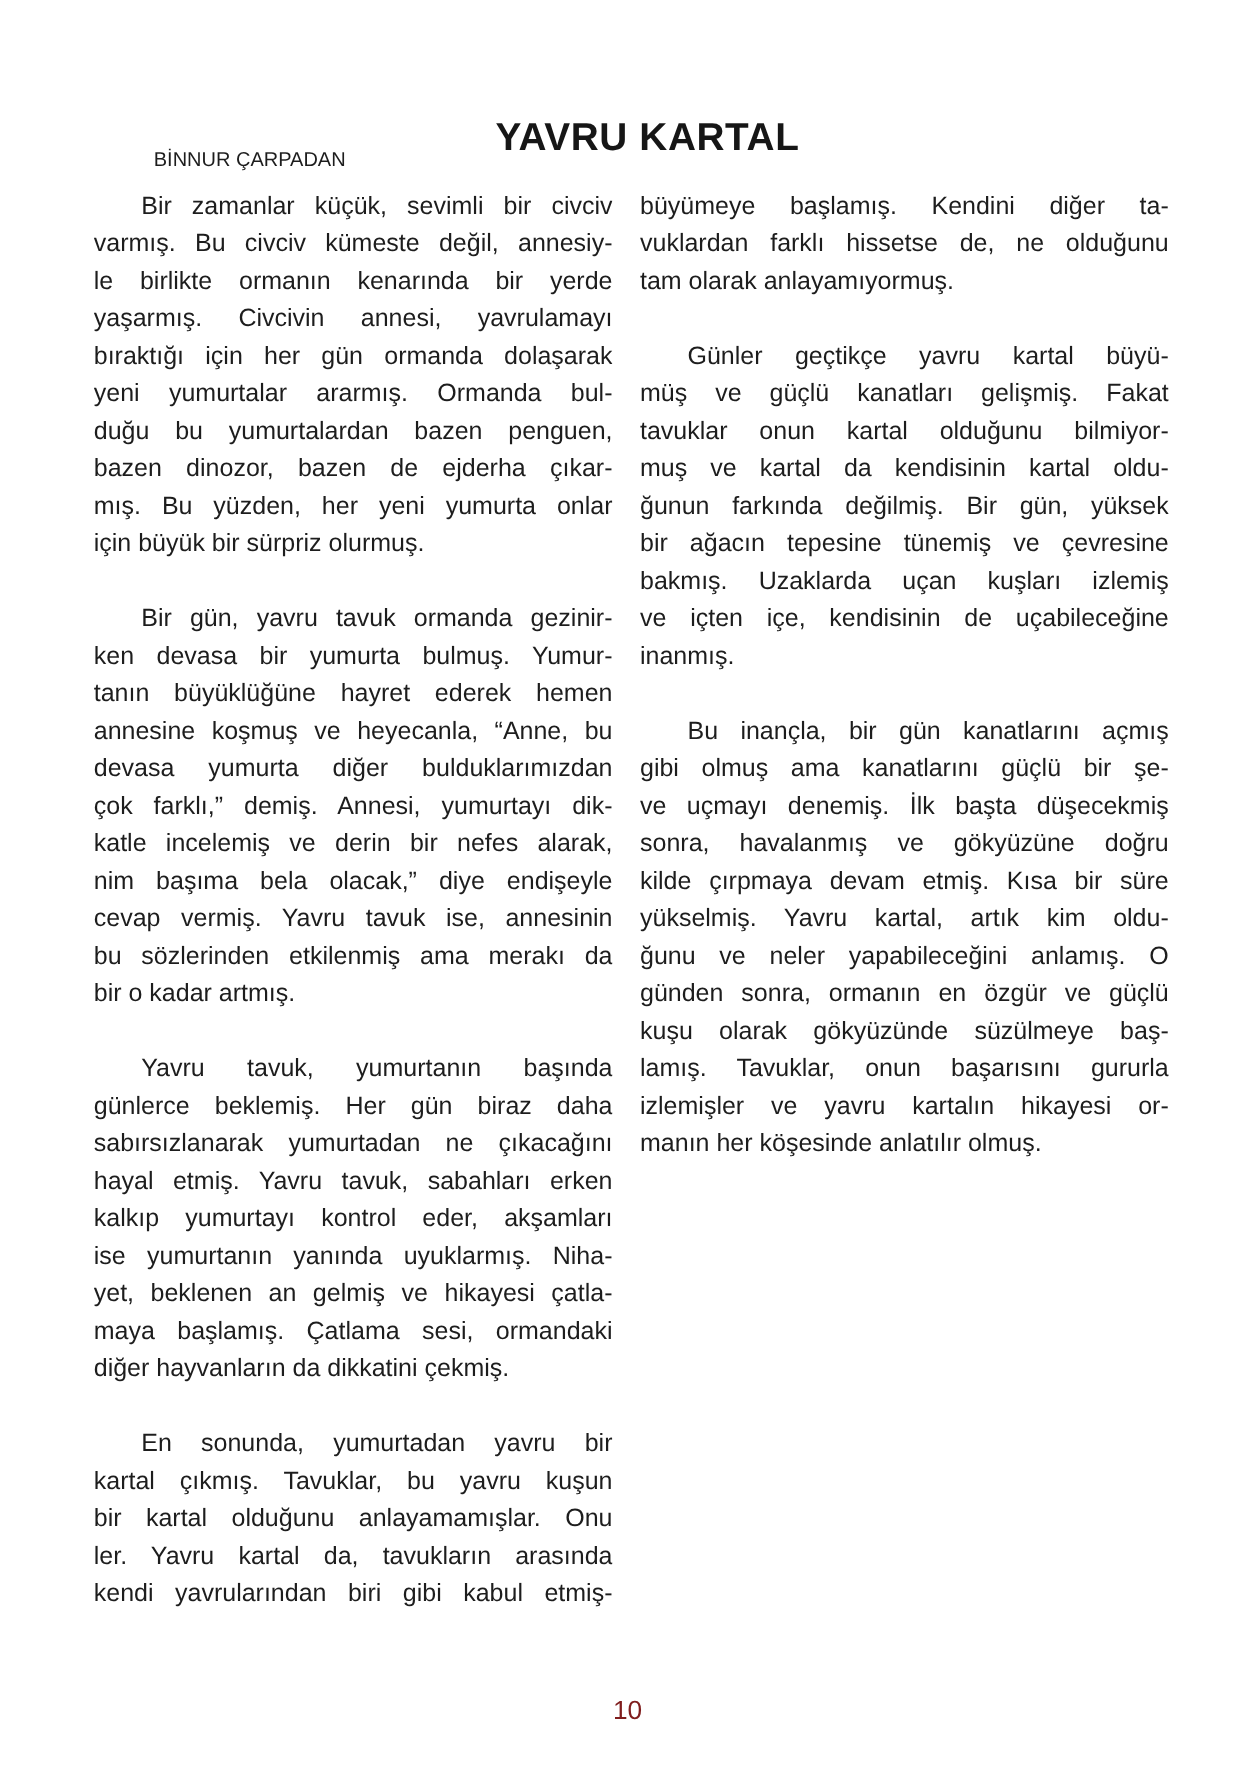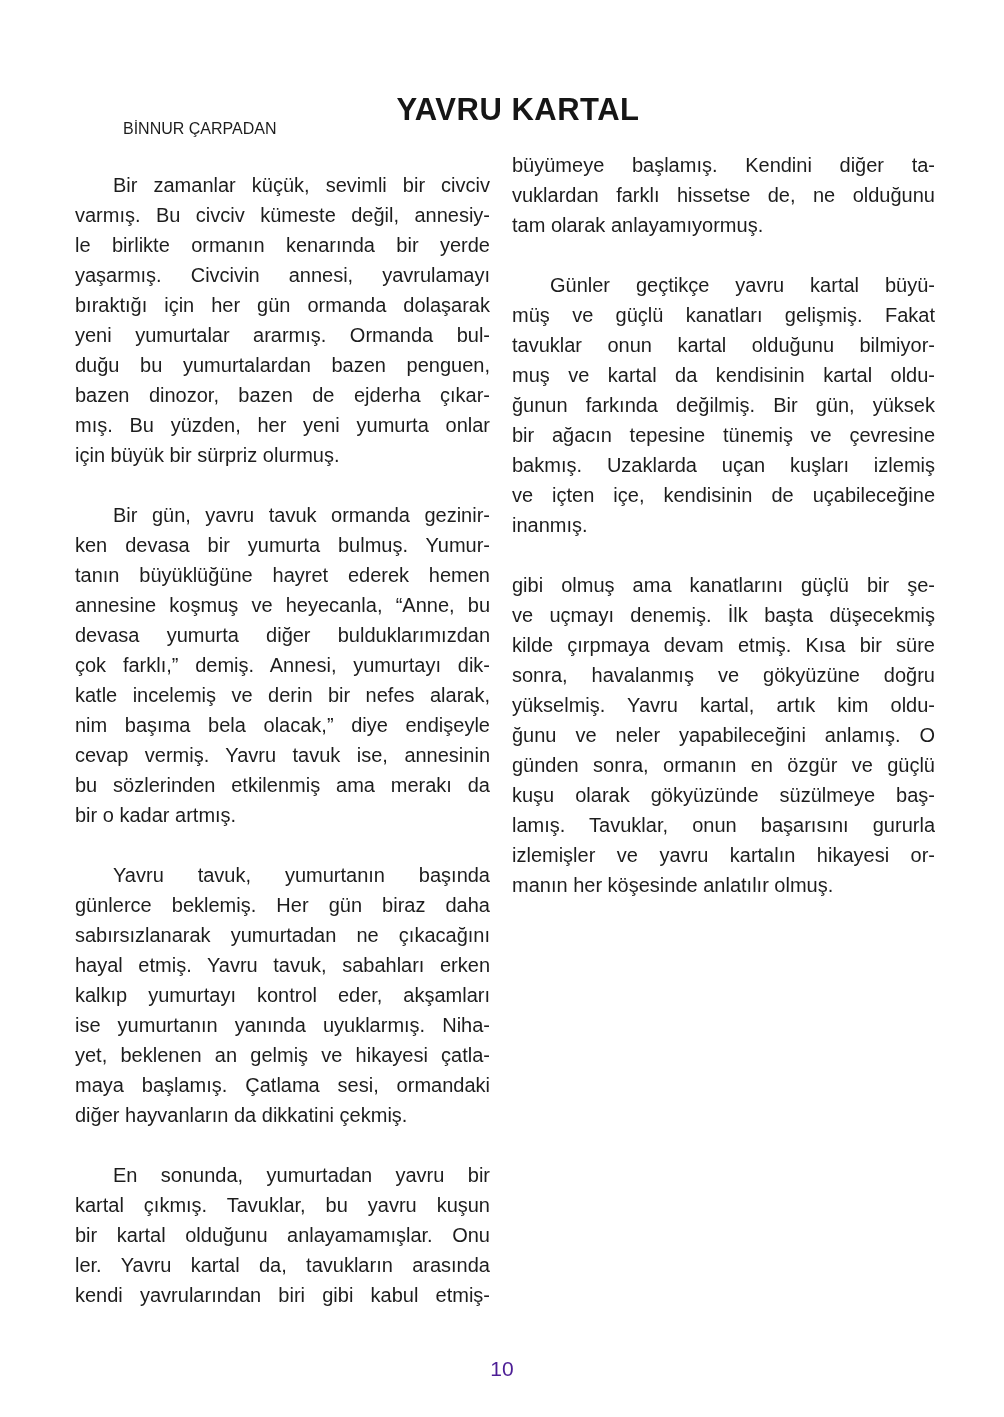--- a/index.html
+++ b/index.html
@@ -46,21 +46,21 @@
     top: 150px;
     left: 75px;
     width: 860px;
     display: flex;
     gap: 22px;
     align-items: flex-start;
   }
   .column {
     flex: none;
   }
-  .col-left  { width: 415px; margin-top: 20px; }
+  .col-left  { width: 415px; }
   .col-right { width: 423px; }
   .paragraph {
     margin: 0 0 30px 0;
   }
   .paragraph:last-child { margin-bottom: 0; }
   .line {
     font-size: 20px;
     height: 30px;
     line-height: 30px;
     text-align: justify;
@@ -75,21 +75,21 @@
     text-align-last: left;
   }
   .page-number {
     position: absolute;
     top: 1356px;
     left: 0;
     width: 100%;
     text-align: center;
     font-size: 21px;
     line-height: 26px;
-    color: #4c1d95;
+    color: #7f1d1d;
   }
 </style>
 </head>
 <body>
 
 <div class="page">
   <h1 class="title">YAVRU KARTAL</h1>
   <div class="author">BİNNUR ÇARPADAN</div>
   <div class="columns">
     <div class="column col-left">
@@ -148,24 +148,25 @@
           <div class="line">müş ve güçlü kanatları gelişmiş. Fakat</div>
           <div class="line">tavuklar onun kartal olduğunu bilmiyor-</div>
           <div class="line">muş ve kartal da kendisinin kartal oldu-</div>
           <div class="line">ğunun farkında değilmiş. Bir gün, yüksek</div>
           <div class="line">bir ağacın tepesine tünemiş ve çevresine</div>
           <div class="line">bakmış. Uzaklarda uçan kuşları izlemiş</div>
           <div class="line">ve içten içe, kendisinin de uçabileceğine</div>
           <div class="line para-end">inanmış.</div>
         </div>
         <div class="paragraph">
+          <div class="line indent">Bu inançla, bir gün kanatlarını açmış</div>
           <div class="line">gibi olmuş ama kanatlarını güçlü bir şe-</div>
           <div class="line">ve uçmayı denemiş. İlk başta düşecekmiş</div>
+          <div class="line">sonra, havalanmış ve gökyüzüne doğru</div>
           <div class="line">kilde çırpmaya devam etmiş. Kısa bir süre</div>
-          <div class="line">sonra, havalanmış ve gökyüzüne doğru</div>
           <div class="line">yükselmiş. Yavru kartal, artık kim oldu-</div>
           <div class="line">ğunu ve neler yapabileceğini anlamış. O</div>
           <div class="line">günden sonra, ormanın en özgür ve güçlü</div>
           <div class="line">kuşu olarak gökyüzünde süzülmeye baş-</div>
           <div class="line">lamış. Tavuklar, onun başarısını gururla</div>
           <div class="line">izlemişler ve yavru kartalın hikayesi or-</div>
           <div class="line para-end">manın her köşesinde anlatılır olmuş.</div>
         </div>
       </div>
   </div>

